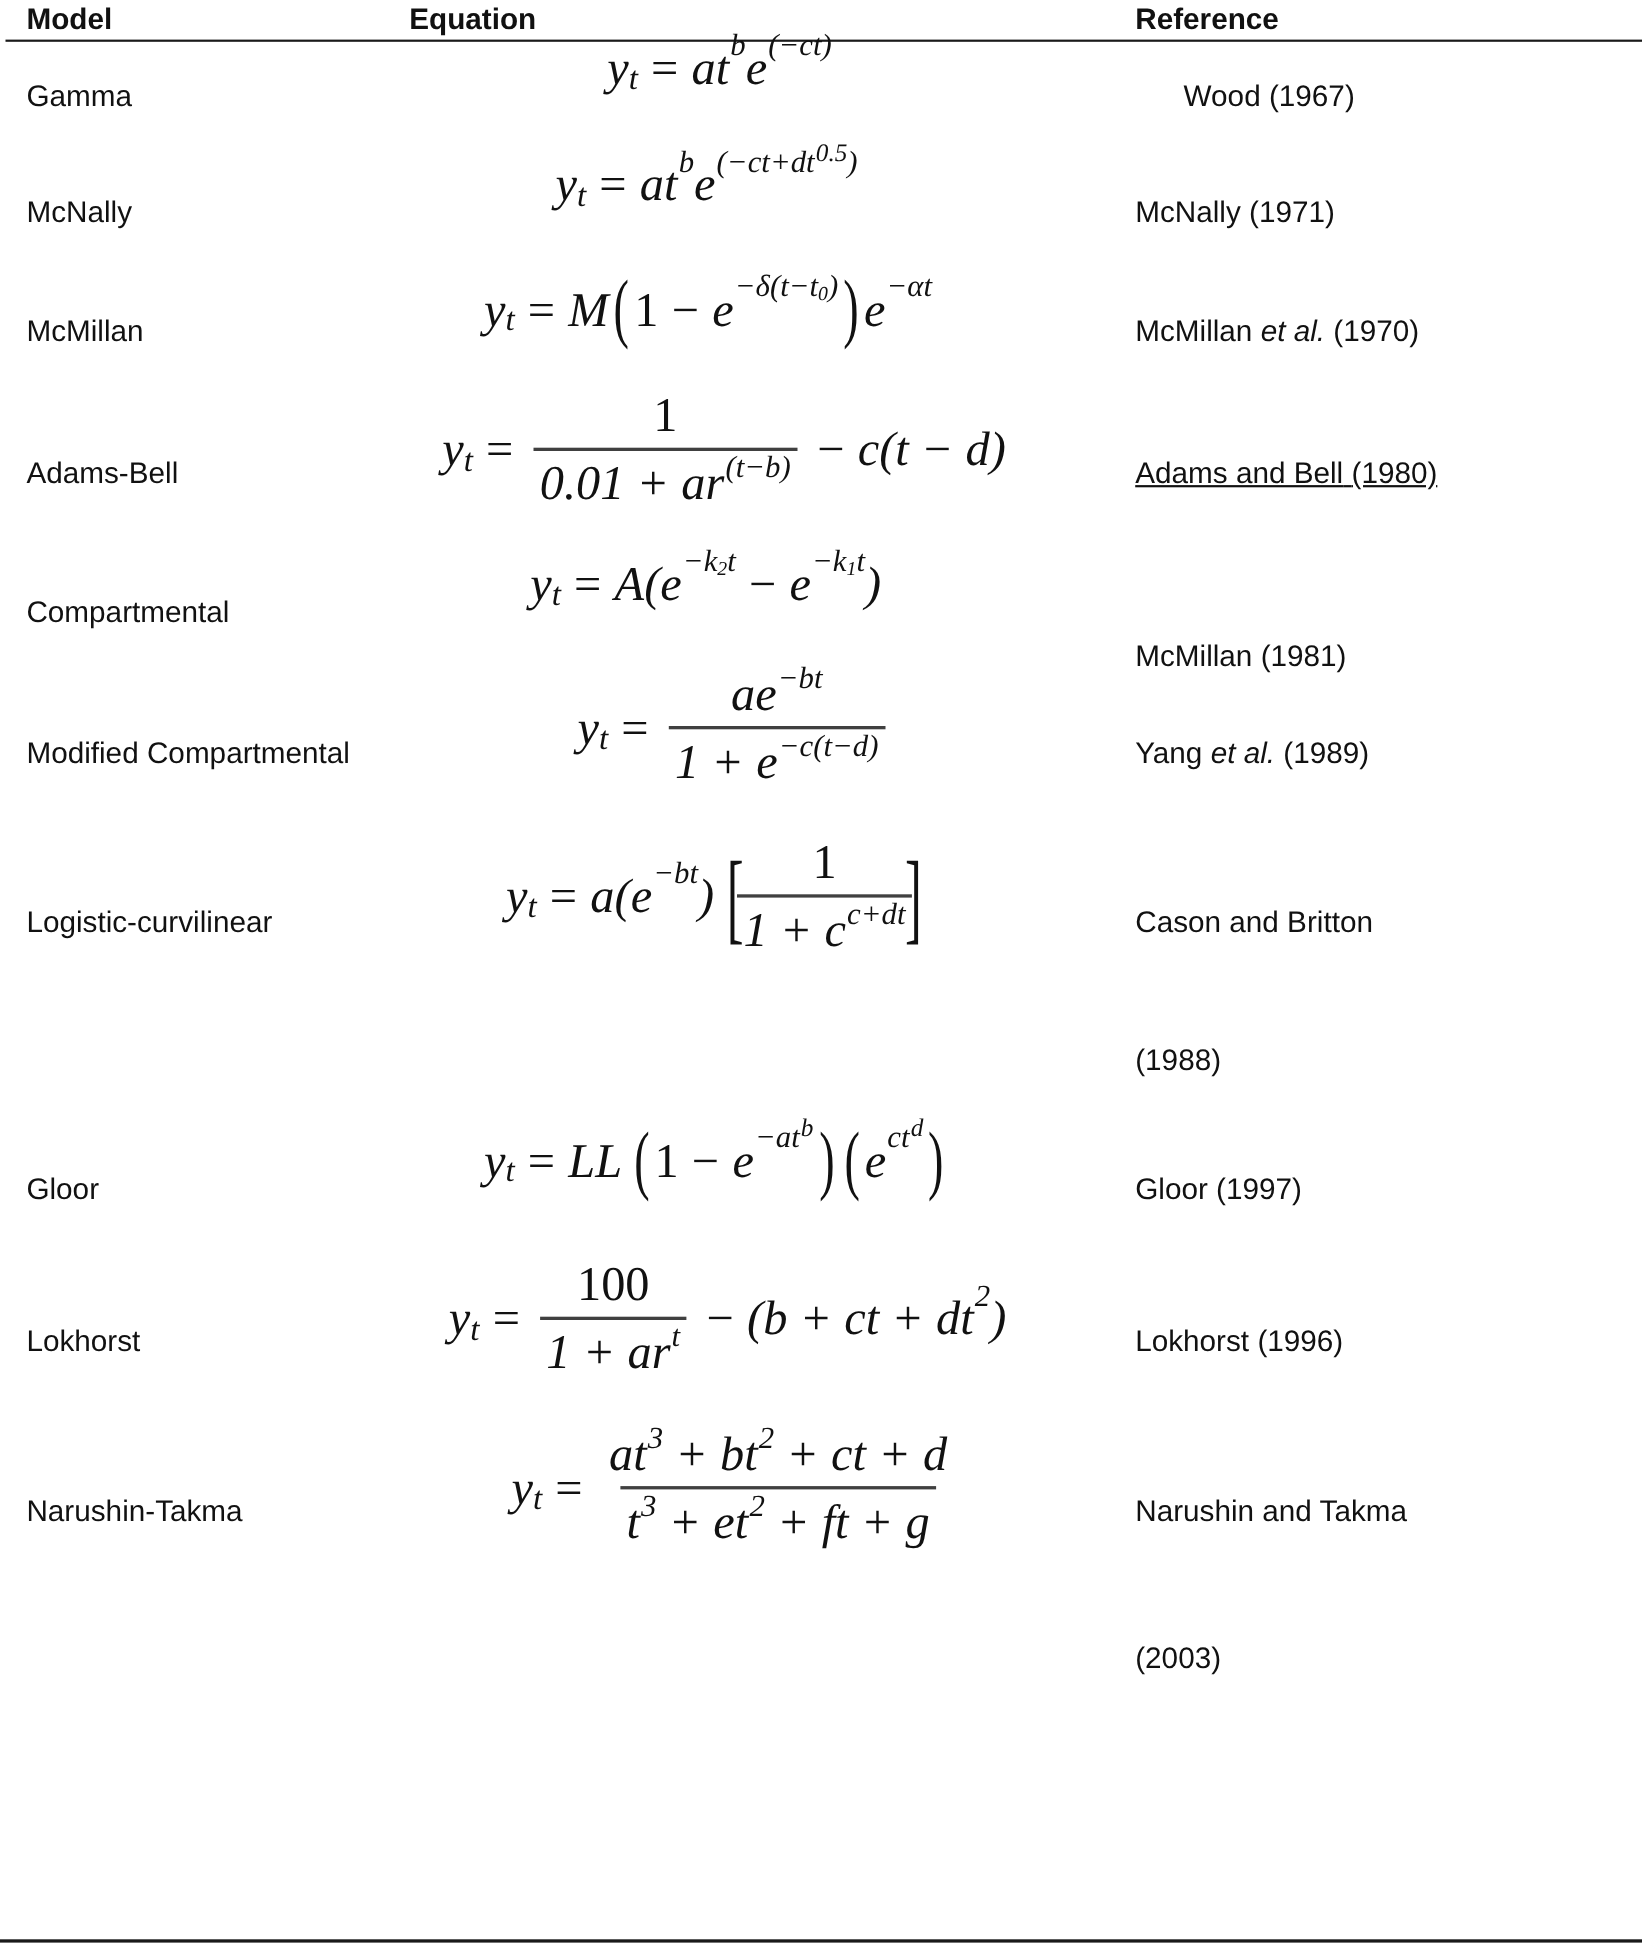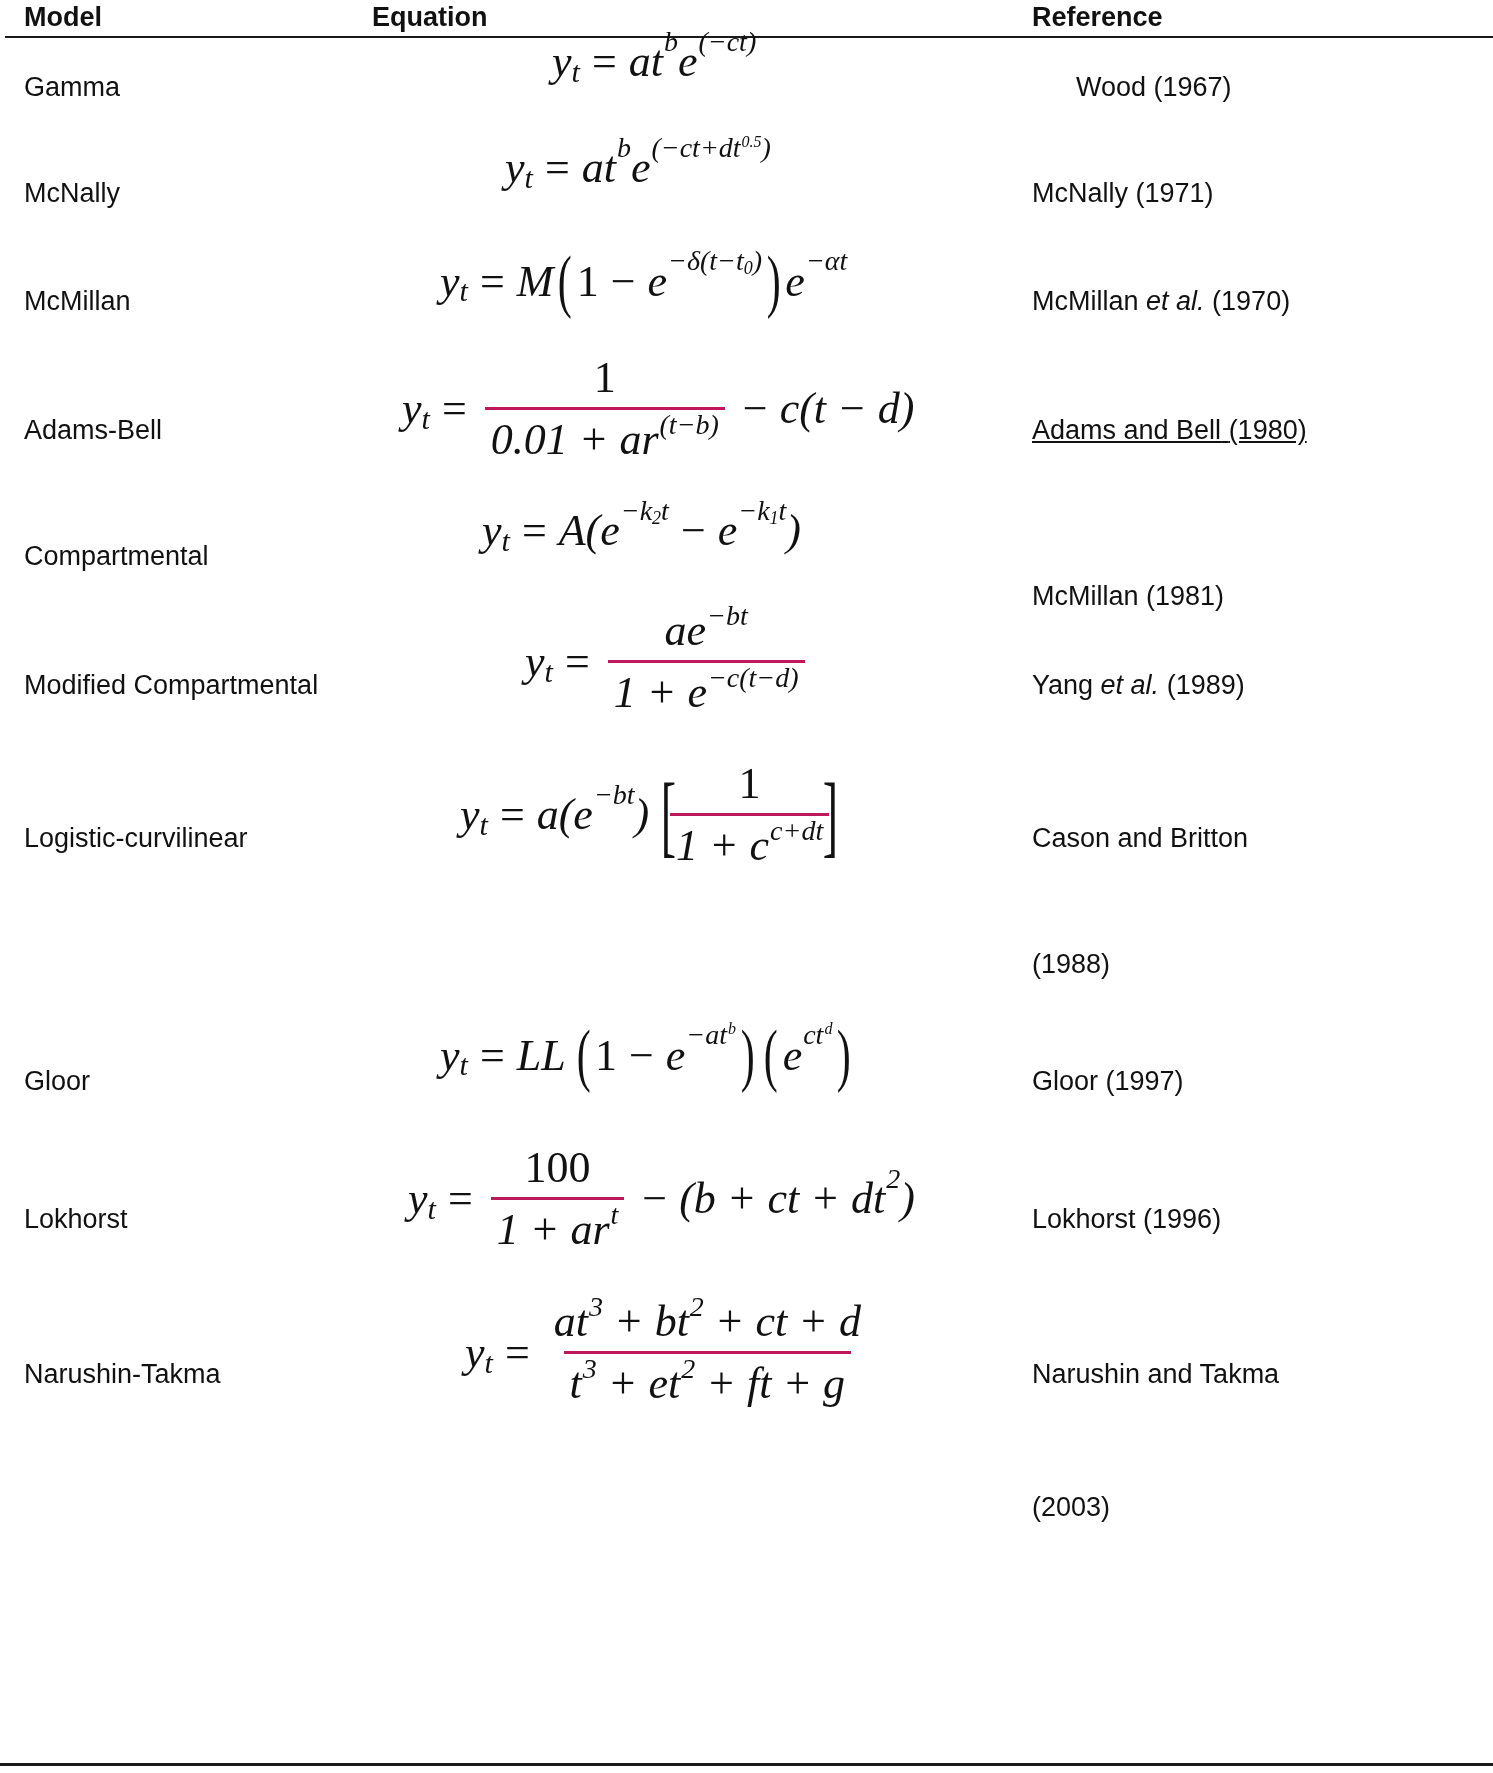--- a/index.html
+++ b/index.html
@@ -6,27 +6,27 @@
     body { width: 1493px; height: 1773px; position: relative; overflow: hidden; color: #111111; }
     .page { position: absolute; left: 0; top: 0; width: 1345px; height: 1773px; }
     .hdr { position: absolute; top: 2px; font-family: "Liberation Sans", "DejaVu Sans", sans-serif; font-weight: bold; font-size: 27px; color: #111; }
     .rule-top { position: absolute; left: 5px; top: 36px; width: 1488px; height: 2px; background: #1a1a1a; }
     .rule-bottom { position: absolute; left: 0; top: 1763px; width: 1493px; height: 3px; background: #1a1a1a; }
     .txt { position: absolute; font-family: "Liberation Sans", "DejaVu Sans", sans-serif; font-size: 27px; color: #111; white-space: nowrap; }
     .ref i { font-style: italic; }
     .eq { position: absolute; font-family: "Liberation Serif", "DejaVu Serif", serif; font-style: italic; font-size: 44px; color: #111; white-space: nowrap; display: flex; align-items: center; }
     .eq .up { font-style: normal; }
     .eq sup { font-size: 28px; vertical-align: 0; position: relative; top: -20px; margin-left: 1px; }
-    .eq sup sup { font-size: 16px; top: -10px; text-align: right; }
+    .eq sup sup { font-size: 23px; top: -10px; text-align: right; }
     .eq sub { font-size: 30px; position: relative; top: 10px; vertical-align: 0; }
     .eq sup sub { font-size: 18px; top: 4px; }
     .eq .op { font-style: normal; margin: 0 12px; }
     .frac { display: inline-flex; flex-direction: column; align-items: center; margin: 0 6px; }
     .frac .num { padding: 0 6px 4px; }
-    .frac .den { padding: 4px 6px 0; border-top: 3px solid #be185d; }
+    .frac .den { padding: 4px 6px 0; border-top: 3px solid #404040; }
     .big { font-style: normal; font-size: 70px; line-height: 1; font-weight: 200; transform: scaleX(0.6); display: inline-block; }
     .bracket { font-style: normal; font-size: 92px; line-height: 1; display: inline-block; transform: scaleX(0.5); }
   </style>
 </head>
 <body>
 
 <div class="page">
 
   <div class="hdr" style="left:24px;">Model</div>
   <div class="hdr" style="left:372px;">Equation</div>

